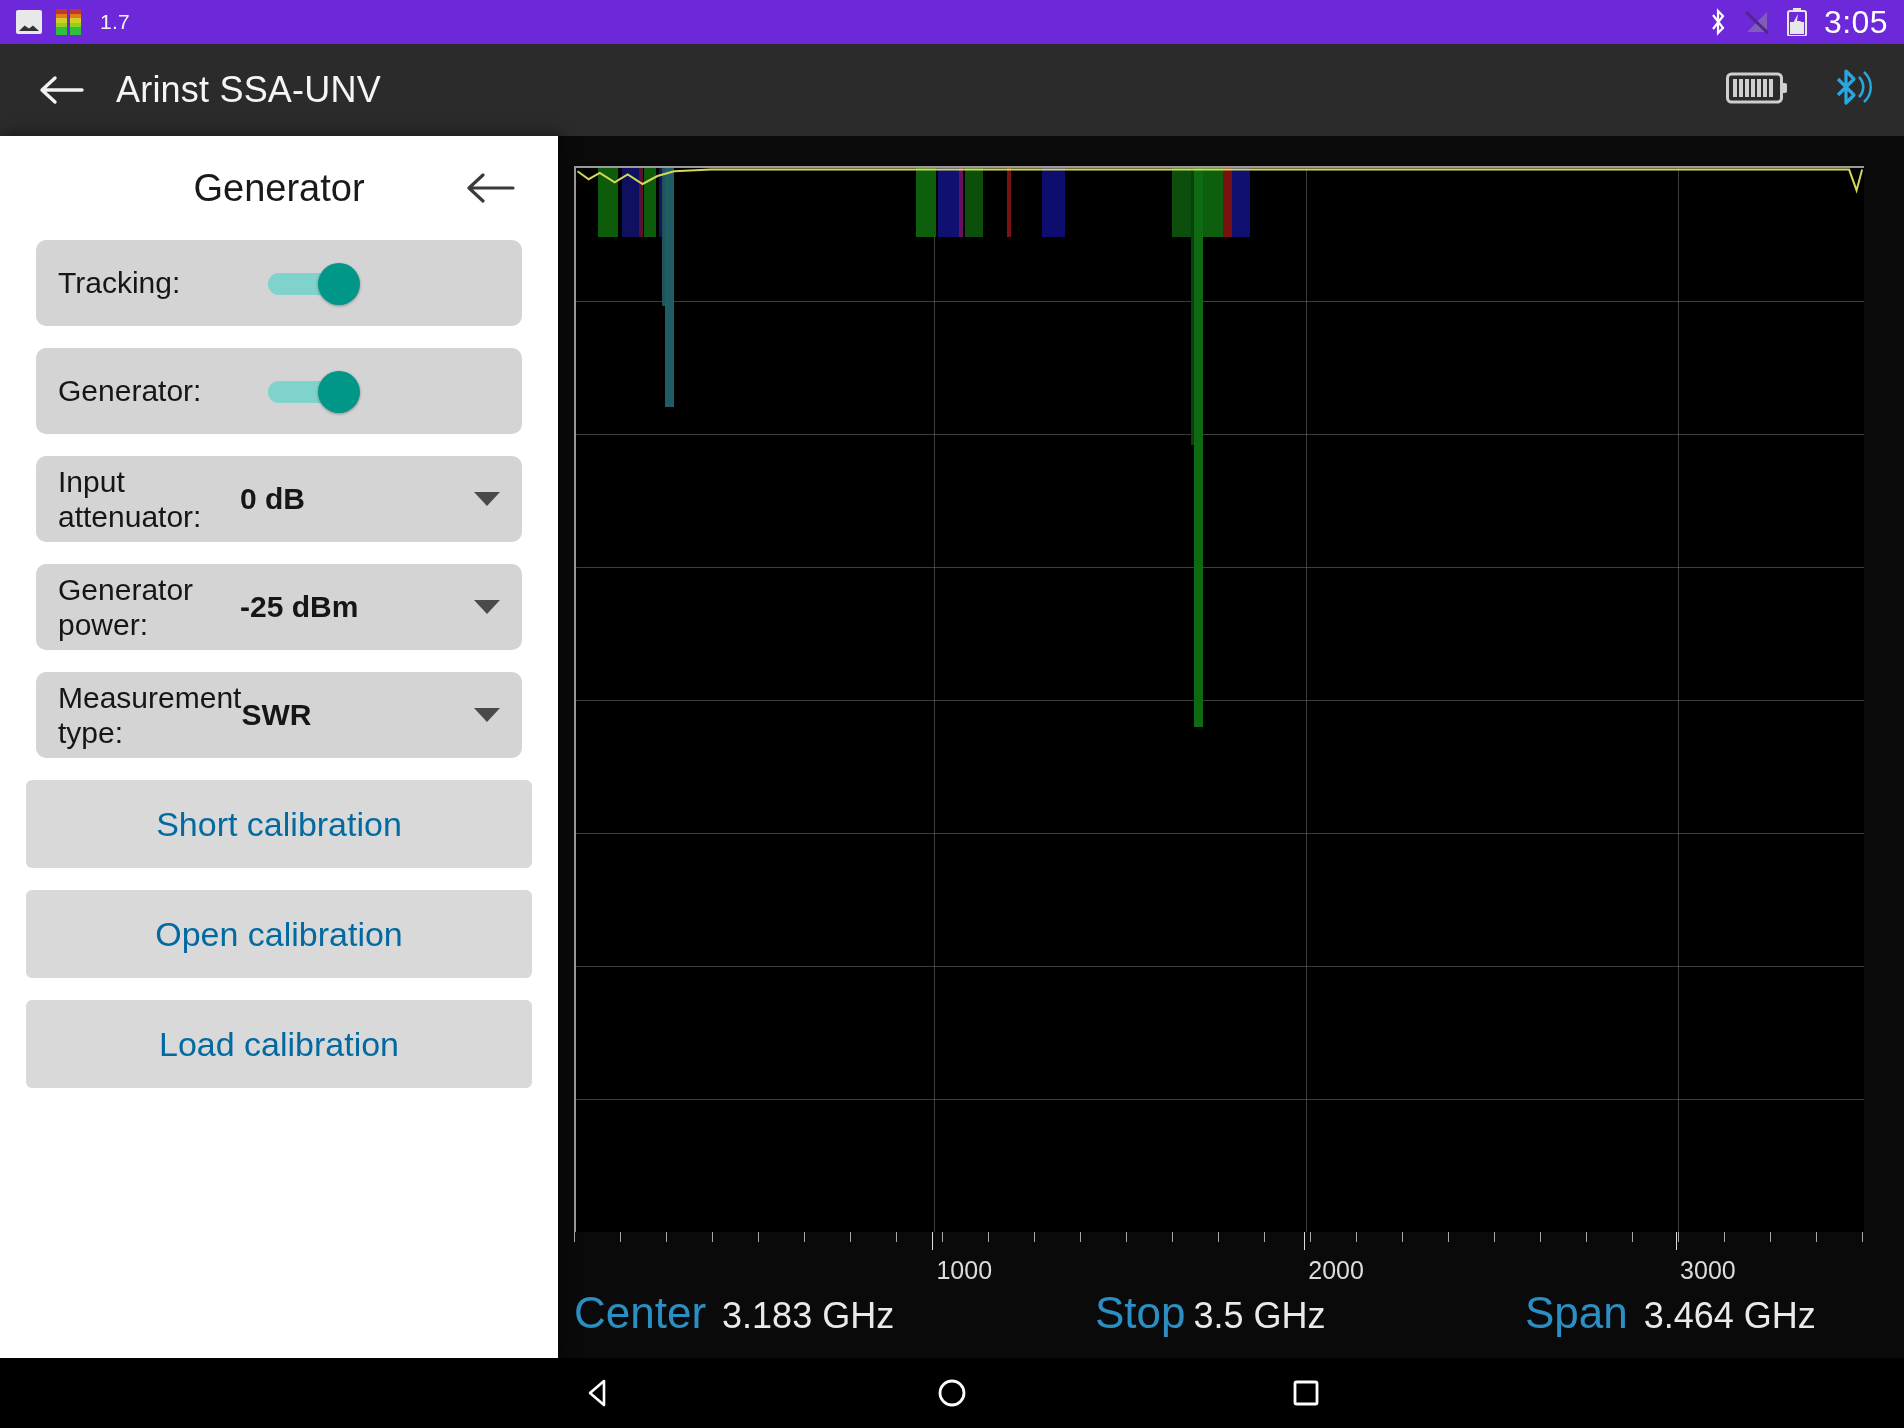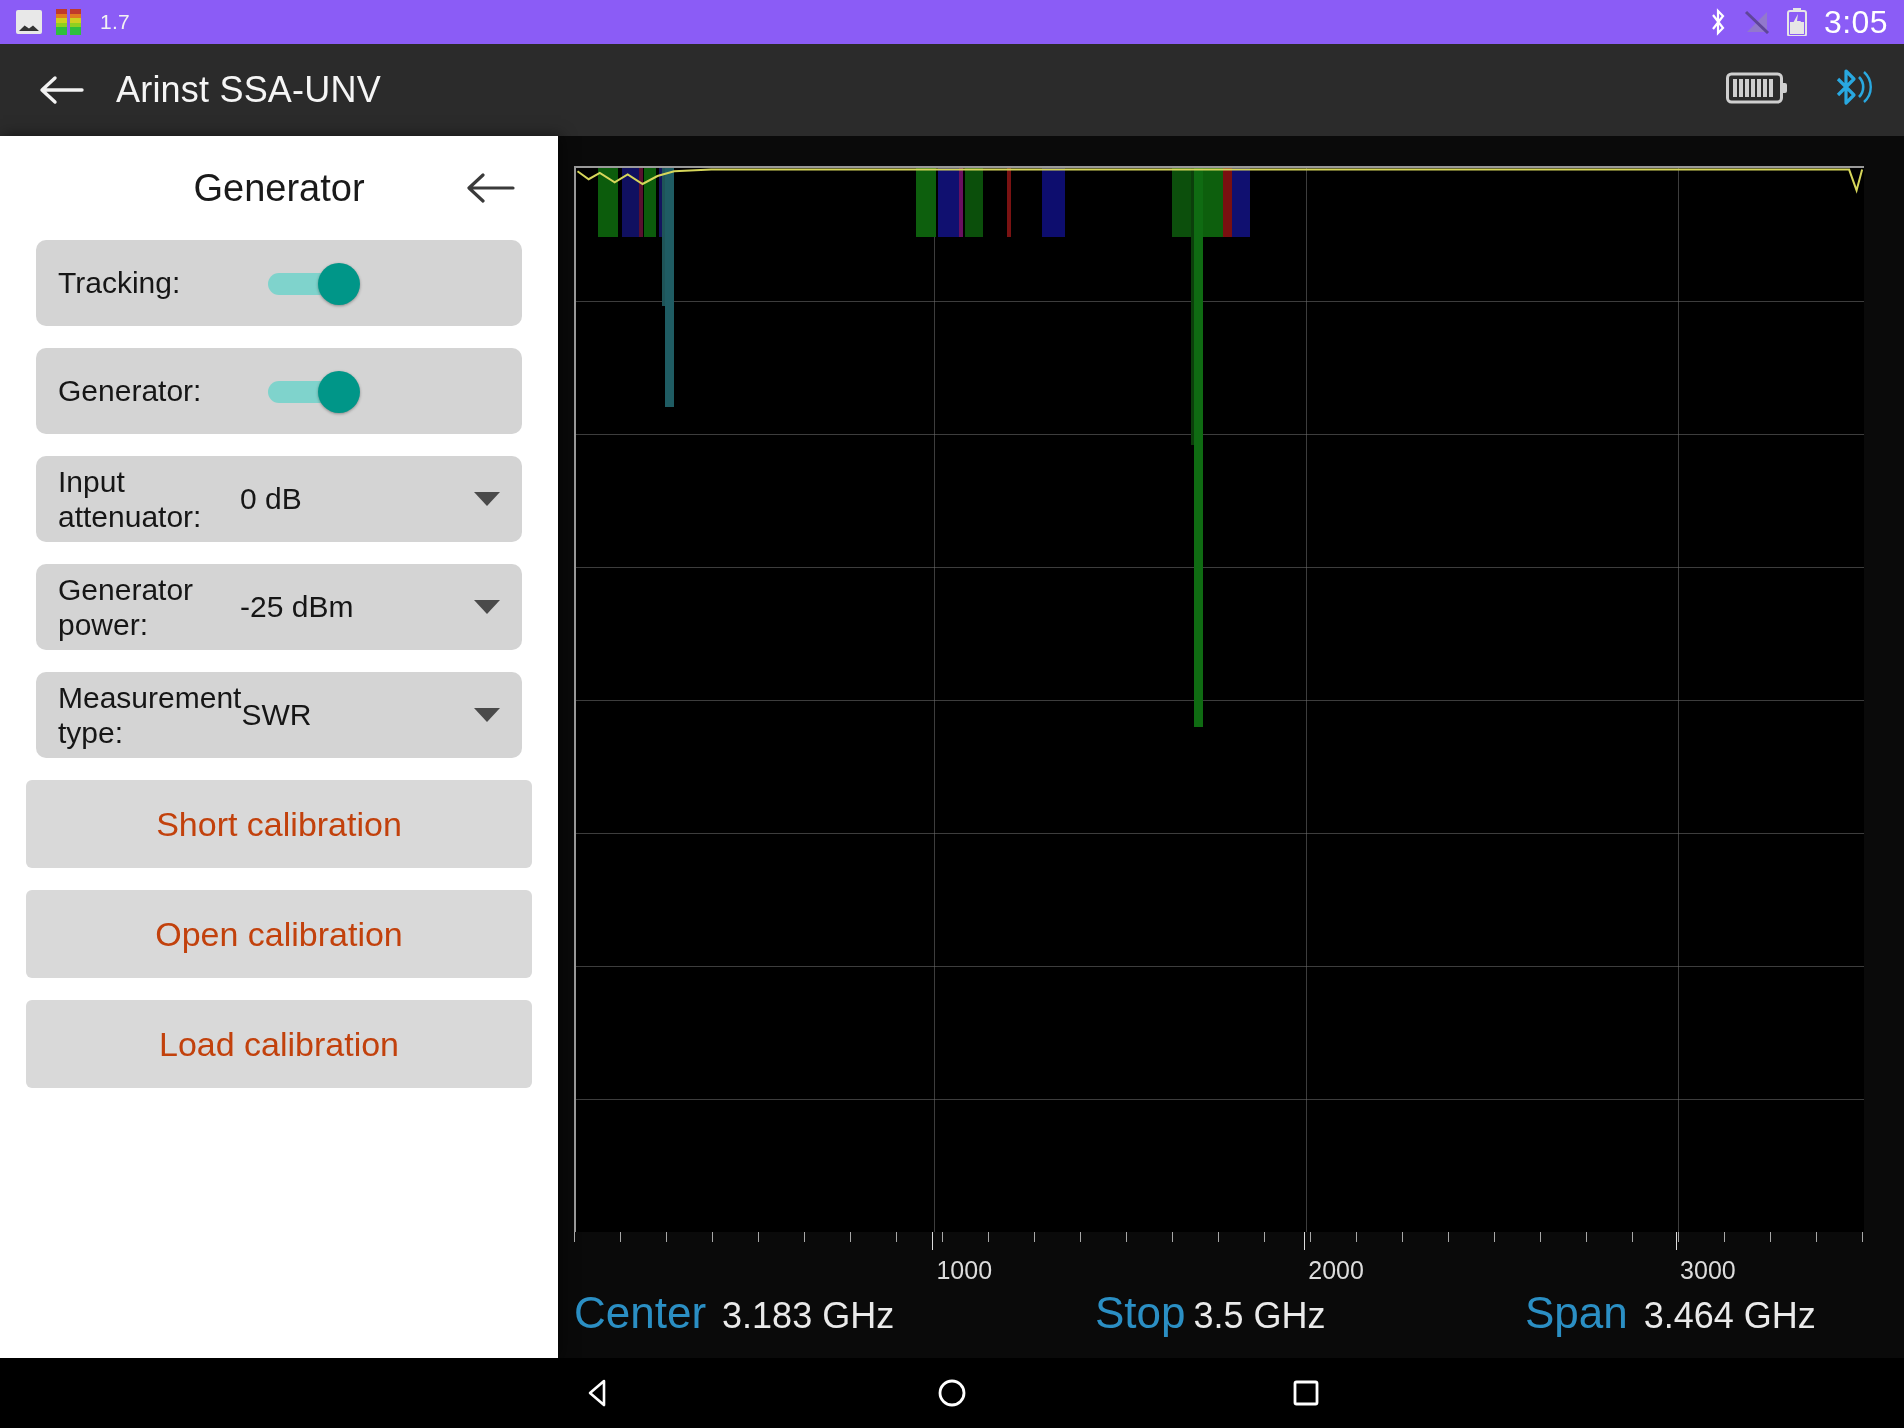--- a/index.html
+++ b/index.html
@@ -2,21 +2,21 @@
 <html><head>
 <meta charset="utf-8">
 <style>
   * { margin:0; padding:0; box-sizing:border-box; }
   html,body { width:1904px; height:1428px; background:#000; overflow:hidden; }
   body { font-family:"Liberation Sans", sans-serif; }
 
   
   #status-bar{
     position:absolute; left:0; top:0; width:1904px; height:44px;
-    background:#8b5cf6; display:flex; align-items:center; padding:0 16px;
+    background:#6d28d9; display:flex; align-items:center; padding:0 16px;
   }
   .sb-left{ display:flex; align-items:center; gap:14px; }
   .sb-right{ margin-left:auto; display:flex; align-items:center; gap:16px; }
   .ic-image{ width:26px; height:24px; background:#e8e8e8; border-radius:2px; position:relative; }
   .ic-image::after{
     content:""; position:absolute; left:3px; right:3px; bottom:3px; height:9px;
     background:
       linear-gradient(135deg, transparent 48%, #e8e8e8 48%) ,
       #333;
     clip-path:polygon(0% 100%, 28% 38%, 50% 72%, 70% 40%, 100% 100%);
@@ -81,27 +81,27 @@
     background:#d4d4d4; border-radius:10px; margin-bottom:22px;
     min-height:86px; display:flex; align-items:center; padding:0 22px;
   }
   .row .lbl{ font-size:30px; color:#161616; line-height:1.18; }
   .row .lbl.two{ max-width:215px; }
   .switch{ margin-left:auto; margin-right:140px; width:92px; height:40px; position:relative; cursor:pointer; }
   .switch .track{ position:absolute; left:0; top:10px; width:78px; height:22px; border-radius:11px; background:#7fd3cc; }
   .switch .thumb{ position:absolute; right:0; top:0; width:42px; height:42px; border-radius:50%; background:#009688;
                   box-shadow:0 1px 3px rgba(0,0,0,.35); }
   .sel{ margin-left:auto; display:flex; align-items:center; width:260px; }
-  .sel .val{ font-size:30px; color:#161616; }
+  .sel .val{ font-size:30px; color:#161616;font-weight:bold; }
   .caret{ margin-left:auto; width:0; height:0; border-left:13px solid transparent; border-right:13px solid transparent;
           border-top:14px solid #4a4a4a; }
   .btn{
     background:#d9d9d9; border-radius:6px; height:88px; margin-bottom:22px;
     display:flex; align-items:center; justify-content:center;
-    font-size:34px; color:#c2410c; cursor:pointer; margin-left:-10px; margin-right:-10px;
+    font-size:34px; color:#0369a1; cursor:pointer; margin-left:-10px; margin-right:-10px;
   }
 
   
   #nav-bar{ position:absolute; left:0; bottom:0; width:1904px; height:70px; background:#000;
             display:flex; align-items:center; justify-content:center; gap:300px; }
   .nav-btn{ width:54px; height:54px; display:flex; align-items:center; justify-content:center; cursor:pointer; }
 </style>
 </head>
 <body>
 

